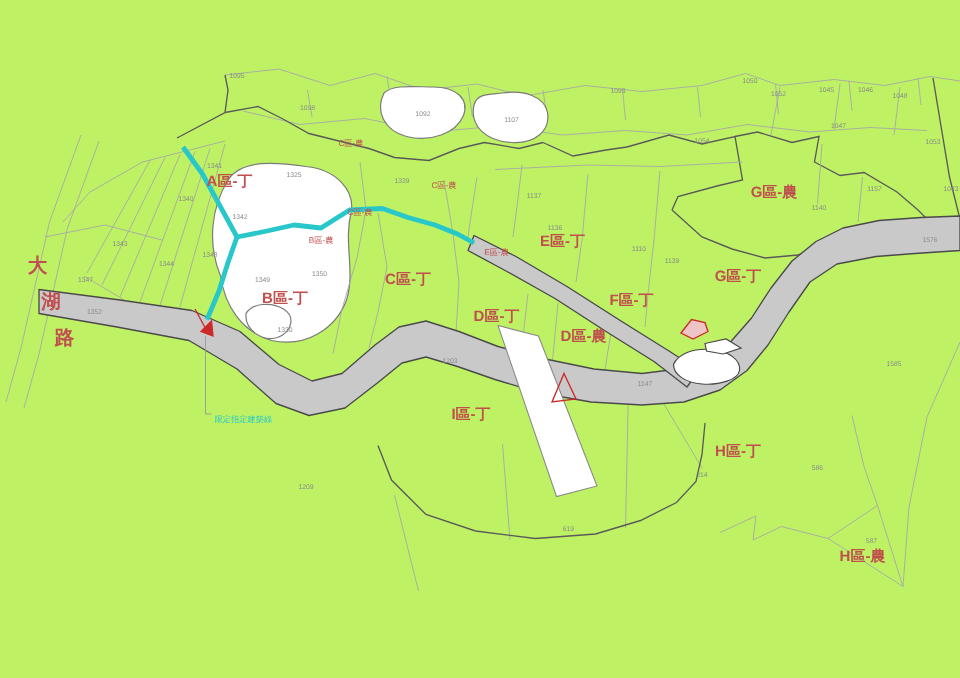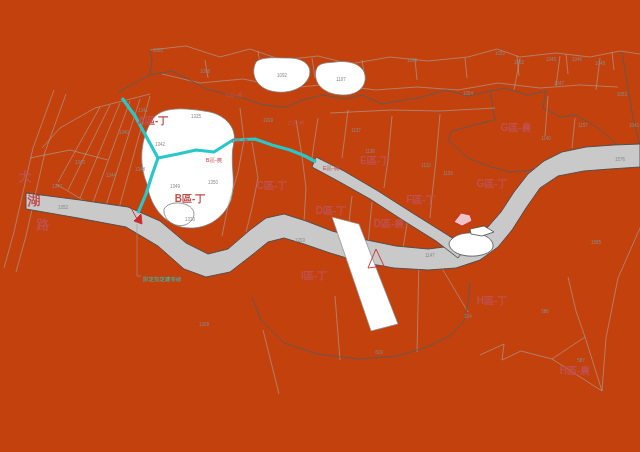--- a/index.html
+++ b/index.html
@@ -1,17 +1,17 @@
 <!DOCTYPE html>
 <html><head>
 <meta charset="utf-8">
 <style>
   html,body{margin:0;padding:0;background:#ffffff;}
   body{font-family:"Liberation Sans","DejaVu Sans",sans-serif;}
-  .stage{position:relative;width:640px;height:452px;background:#c2410c;overflow:hidden;}
+  .stage{position:relative;width:640px;height:452px;background:#bef264;overflow:hidden;}
   svg{display:block;}
   
   .parcel{fill:none;stroke:#a8a8a8;stroke-width:0.6;}
   .boundary{fill:none;stroke:#5a5a5a;stroke-width:0.9;}
   .blob{fill:#ffffff;stroke:#7a7a7a;stroke-width:0.8;}
   .roadfill{fill:#c9c9c9;stroke:#4a4a4a;stroke-width:0.9;stroke-linejoin:round;}
   .island{fill:#ffffff;stroke:#4a4a4a;stroke-width:0.8;}
   .strip{fill:#ffffff;stroke:#8a8a8a;stroke-width:0.7;}
   .cyanline{fill:none;stroke:#27c7ca;stroke-width:3.2;stroke-linejoin:round;stroke-linecap:butt;}
   .leader{fill:none;stroke:#9a9a9a;stroke-width:0.6;}

